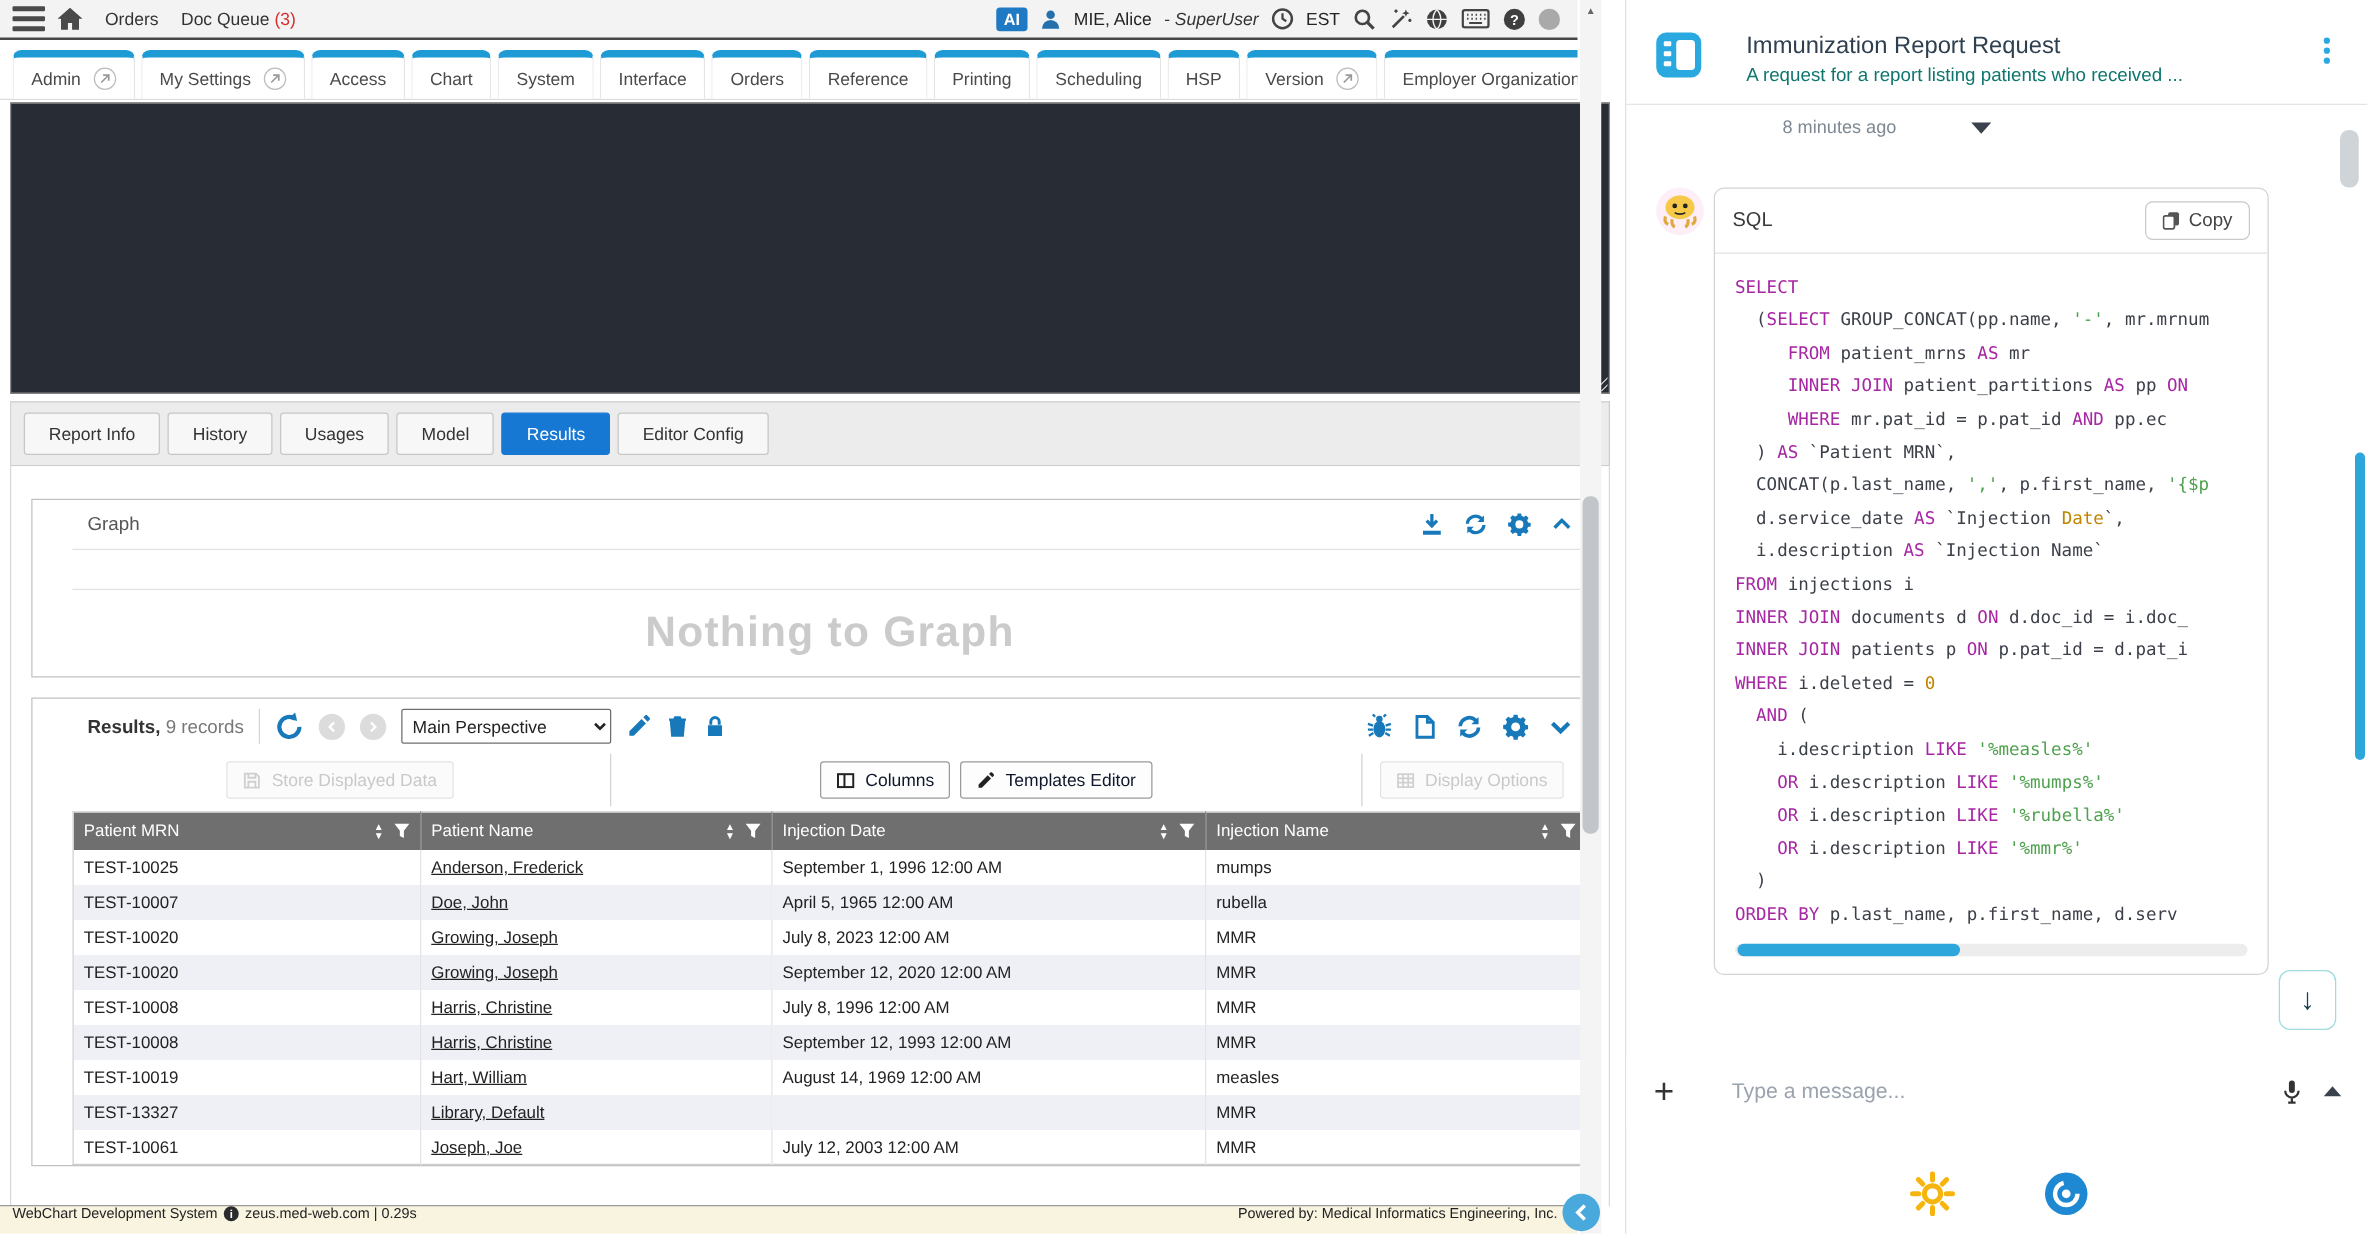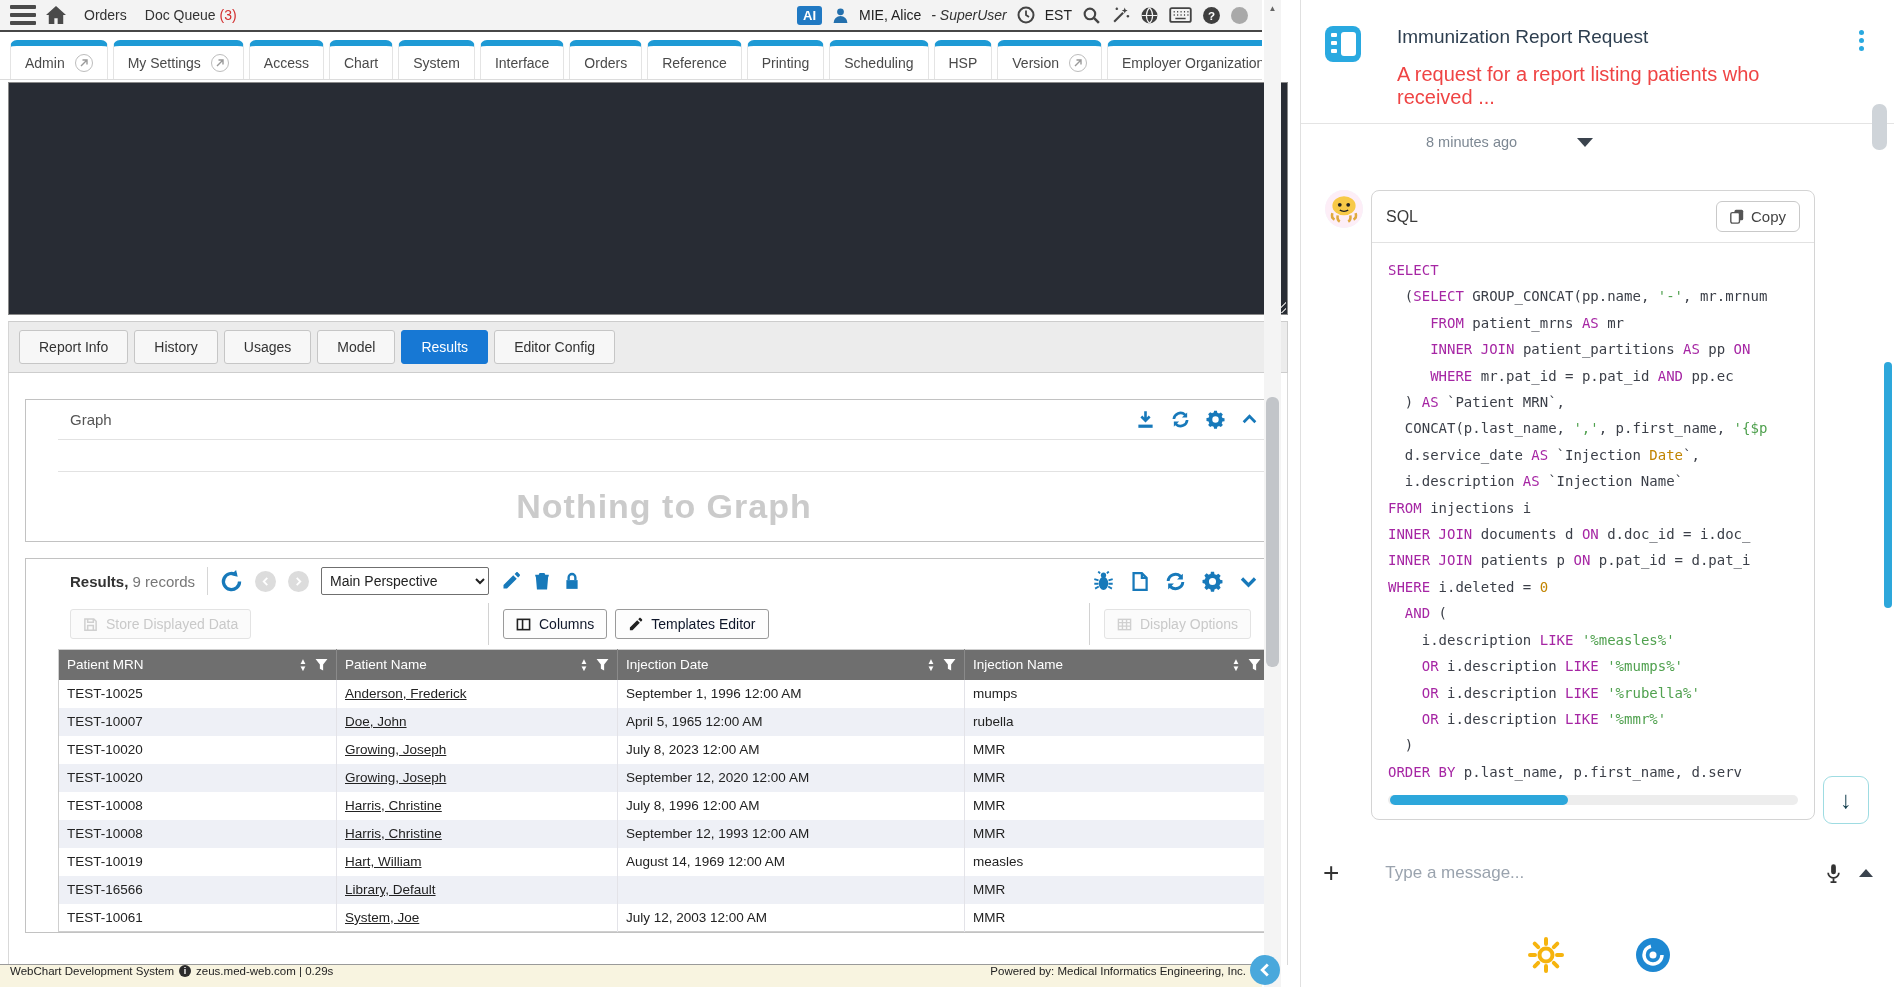--- a/index.html
+++ b/index.html
@@ -73,21 +73,21 @@
   .res-toolbar { height:44px; display:flex; align-items:center; padding:0 12px; gap:12px; }
   .res-title { font-size:15px; color:#333; white-space:nowrap; }
   .res-title b { font-weight:bold; }
   .res-title .cnt { color:#777; }
   .vline { width:1px; height:28px; background:#d6d6d6; }
   .circle-btn { width:21px; height:21px; border-radius:50%; background:#dcdcdc; color:#fff;
     display:flex; align-items:center; justify-content:center; cursor:pointer; }
   .perspective { height:28px; min-width:168px; border:1px solid #6f6f6f; border-radius:2px;
     font-size:14px; font-family:"Liberation Sans",sans-serif; color:#222; padding:0 4px; background:#fff; }
   .res-buttons { height:42px; display:flex; align-items:stretch; }
-  .btn-group { display:flex; align-items:center; gap:8px; padding:0 14px; }
+  .btn-group { display:flex; align-items:center; gap:8px; padding:0 14px;justify-content:center; }
   .btn-group.first { padding-left:12px; width:430px; }
   .btn-group.second { width:600px; }
   .gbtn { display:flex; align-items:center; gap:8px; border:1px solid #9a9a9a; background:#fdfdfd;
     border-radius:3px; padding:6px 12px; font-size:14px; color:#0f172a; cursor:pointer; white-space:nowrap; }
   .gbtn.disabled { border-color:#e3e3e3; color:#c9c9c9; background:#fbfbfb; cursor:default; }
   .gvdiv { width:1px; background:#d2d2d2; }
 
   .res-table { width:calc(100% - 0px); border-collapse:collapse; table-layout:fixed; margin-top:4px;
     border:1px solid #cfcfcf; }
   .res-table th { background:#6f6f6f; color:#fff; font-weight:normal; font-size:13.5px;
@@ -121,21 +121,21 @@
   
   .chat { position:absolute; left:1300px; top:0; width:594px; height:987px; background:#fff;
     border-left:1px solid #e0e0e0; }
   .chat-head { padding:26px 24px 14px 24px; display:flex; gap:36px; }
   .chat-ico { width:36px; height:36px; background:#29a9e0; border-radius:8px; position:relative; flex-shrink:0; }
   .chat-ico .ci-page { position:absolute; right:5px; top:6px; width:15px; height:24px; background:#fff; border-radius:3px; }
   .chat-ico .ci-l { position:absolute; left:6px; width:6px; height:4px; background:#fff; border-radius:1px; }
   .ci-l1 { top:7px; } .ci-l2 { top:15px; } .ci-l3 { top:23px; }
   .chat-titles { display:flex; flex-direction:column; }
   .chat-title { font-size:19px; color:#2e3f50; }
-  .chat-sub { font-size:20px; color:#ef4444; margin-top:15px; }
+  .chat-sub { font-size:15px; color:#0f766e; margin-top:4px; }
   .kebab { margin-left:auto; display:flex; flex-direction:column; gap:3px; padding:4px 6px; cursor:pointer; }
   .kebab i { width:5px; height:5px; border-radius:50%; background:#29a9e0; display:block; }
   .chat-divider { border-top:1px solid #e4e4e4; }
   .time-row { padding-top:10px; display:flex; align-items:center; }
   .time-text { margin-left:125px; font-size:14.5px; color:#7d8893; }
   .time-caret { margin-left:60px; width:0; height:0; border-left:8px solid transparent;
     border-right:8px solid transparent; border-top:9px solid #3a434d; }
 
   .msg-row { display:flex; align-items:flex-start; padding-left:24px; margin-top:40px; gap:8px; }
   .avatar { width:38px; height:38px; border-radius:50%; overflow:hidden; flex-shrink:0;
@@ -562,28 +562,28 @@
               <td>September 12, 1993 12:00 AM</td>
               <td>MMR</td>
             </tr>
             <tr>
               <td>TEST-10019</td>
               <td><a class="patient-link">Hart, William</a></td>
               <td>August 14, 1969 12:00 AM</td>
               <td>measles</td>
             </tr>
             <tr>
-              <td>TEST-16566</td>
+              <td>TEST-13327</td>
               <td><a class="patient-link">Library, Default</a></td>
               <td></td>
               <td>MMR</td>
             </tr>
             <tr>
               <td>TEST-10061</td>
-              <td><a class="patient-link">System, Joe</a></td>
+              <td><a class="patient-link">Joseph, Joe</a></td>
               <td>July 12, 2003 12:00 AM</td>
               <td>MMR</td>
             </tr>
           </tbody>
       </table>
     </div>
   </div>
 
   <div class="footer">
     <span>WebChart Development System</span>

